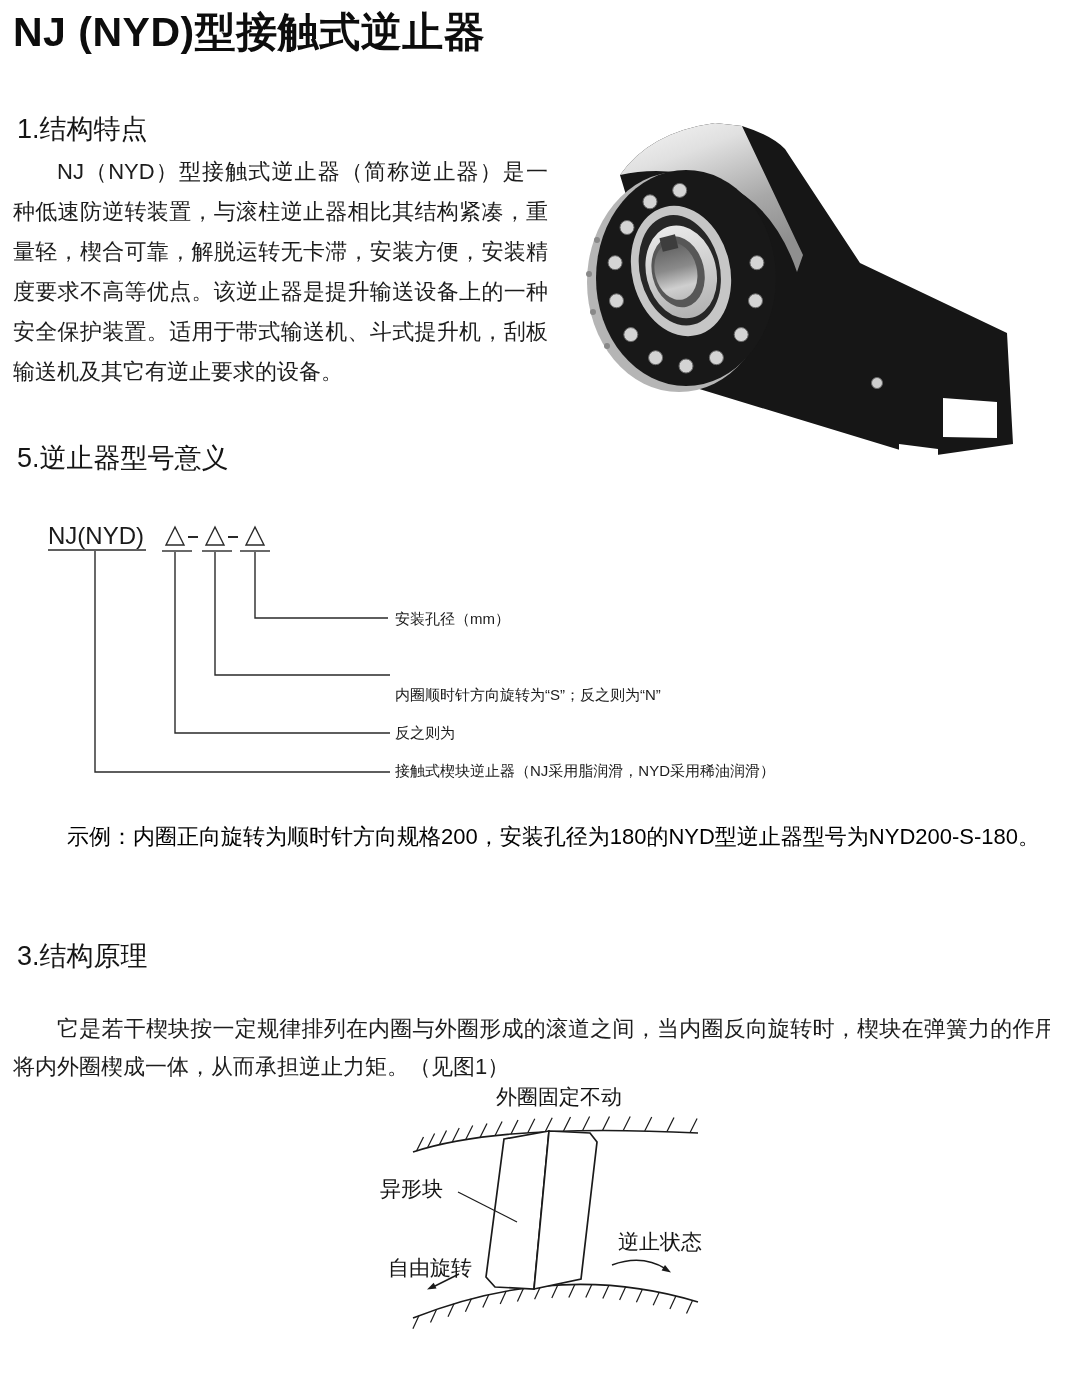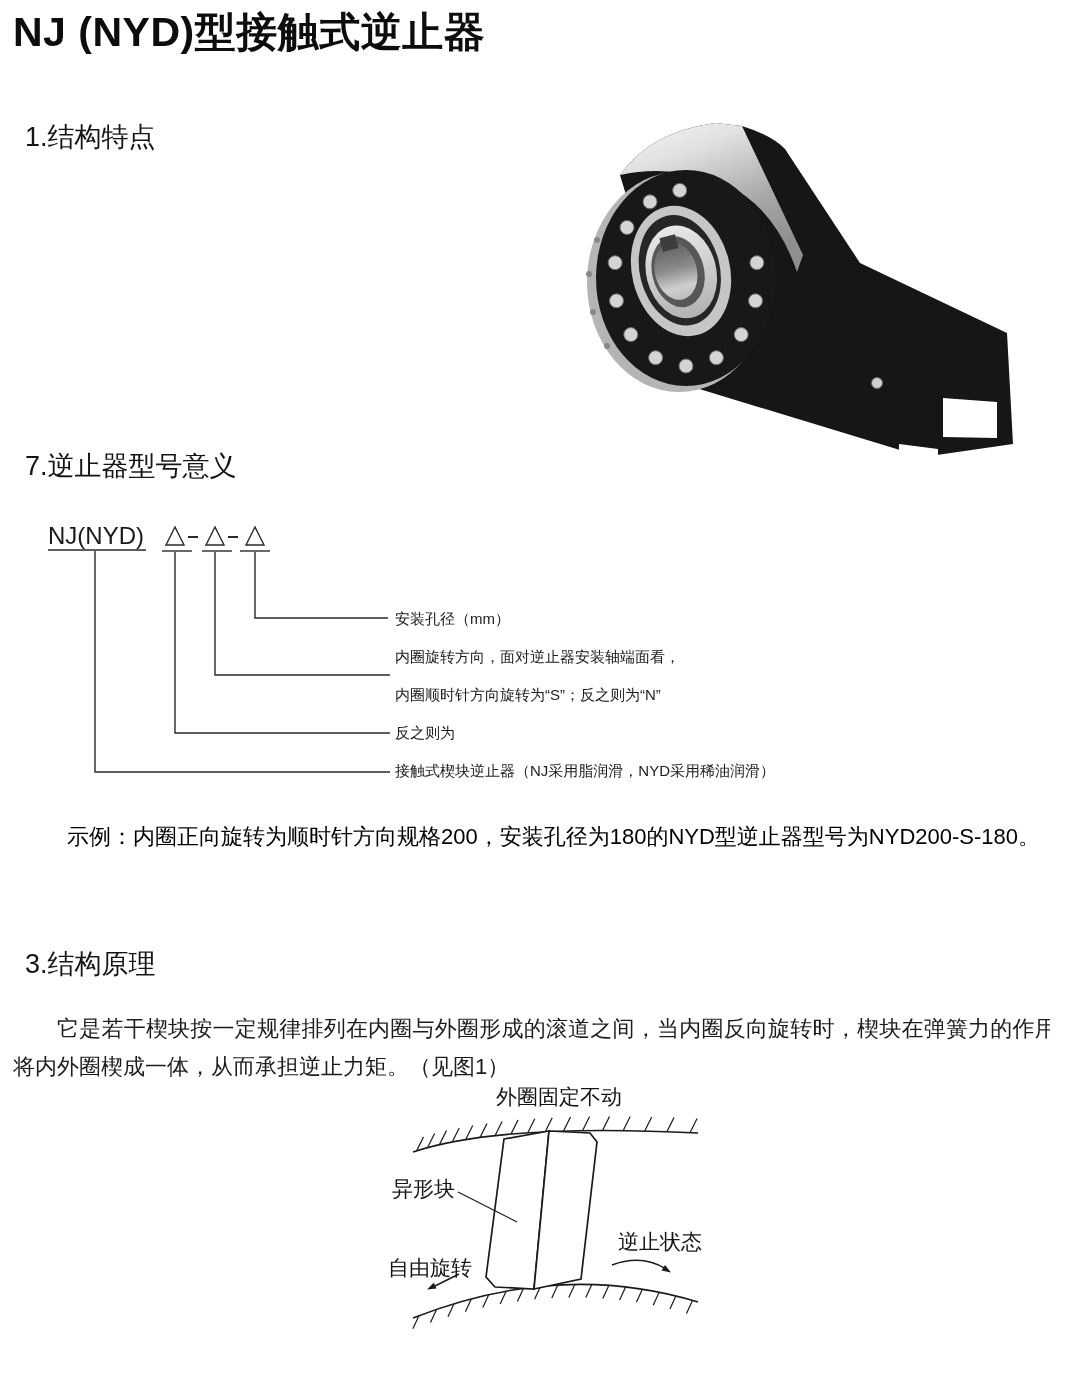--- a/index.html
+++ b/index.html
@@ -7,21 +7,21 @@
     position:relative;width:1050px;height:1383px;background:#fff;
     font-family:"Liberation Sans","DejaVu Sans",sans-serif;color:#1a1a1a;
     overflow:hidden;
   }
   .abs{position:absolute;}
   .doc-title{
     position:absolute;left:13px;top:5px;margin:0;
     font-size:41px;font-weight:bold;letter-spacing:0.5px;color:#0d0d0d;
   }
   .sec-h{
-    position:absolute;left:13px;margin:12px;
+    position:absolute;left:13px;margin:4px;
     font-size:27px;font-weight:500;color:#151515;
   }
   .body-text{
     position:absolute;margin:0;font-size:22px;line-height:40px;
     text-align:justify;text-indent:2em;color:#1c1c1c;
   }
   .example-text{
     position:absolute;margin:10px;font-size:22px;line-height:30px;color:#000000;
   }
   .mlabel{
@@ -41,20 +41,21 @@
   .fig-stroke{stroke:#1a1a1a;stroke-width:1.6;fill:none;}
 </style>
 </head>
 <body>
 
 <div class="page">
 
   <h1 class="doc-title">NJ (NYD)型接触式逆止器</h1>
 
   <h2 class="sec-h" style="top:107px;">1.结构特点</h2>
+  <p class="body-text" style="left:13px;top:152px;width:535px;">NJ（NYD）型接触式逆止器（简称逆止器）是一种低速防逆转装置，与滚柱逆止器相比其结构紧凑，重量轻，楔合可靠，解脱运转无卡滞，安装方便，安装精度要求不高等优点。该逆止器是提升输送设备上的一种安全保护装置。适用于带式输送机、斗式提升机，刮板输送机及其它有逆止要求的设备。</p>
 
   <svg class="abs" style="left:575px;top:122px;" width="495" height="342" viewBox="0 0 495 342">
     <defs>
       <linearGradient id="bandGrad" x1="0" y1="0" x2="0.45" y2="1">
         <stop offset="0" stop-color="#f7f7f7"></stop>
         <stop offset="0.3" stop-color="#e0e0e0"></stop>
         <stop offset="0.7" stop-color="#a8a8a8"></stop>
         <stop offset="1" stop-color="#8f8f8f"></stop>
       </linearGradient>
       <linearGradient id="faceGrad" x1="0" y1="0" x2="0" y2="1">
@@ -103,21 +104,21 @@
         <circle cx="166.2" cy="212.6" r="7"></circle>
       <circle cx="180.5" cy="178.8" r="7"></circle>
         <circle cx="181.9" cy="140.7" r="7"></circle>
     </g>
 
     <polygon points="368,276 422,280 422,316 368,315" fill="#ffffff"></polygon>
     <polygon points="324,322 363,327 363,336 324,336" fill="#ffffff"></polygon>
     <circle cx="302" cy="261" r="5.5" fill="#cfcfcf" stroke="#666" stroke-width="1"></circle>
   </svg>
 
-  <h2 class="sec-h" style="top:436px;">7.逆止器型号意义</h2>
+  <h2 class="sec-h" style="top:436px;">5.逆止器型号意义</h2>
 
   <svg class="abs" style="left:40px;top:518px;" width="352" height="262" viewBox="0 0 352 262">
     <text x="8" y="26" font-size="24" fill="#1a1a1a">NJ(NYD)</text>
     <line class="stroke-line" x1="8" y1="32" x2="106" y2="32"></line>
 
     <g class="stroke-line">
       <polygon points="135,9 126,27 144,27" fill="none"></polygon>
       <polygon points="175,9 166,27 184,27" fill="none"></polygon>
       <polygon points="215,9 206,27 224,27" fill="none"></polygon>
       <line x1="148" y1="19" x2="158" y2="19" style="stroke-width:2"></line>
@@ -129,21 +130,20 @@
 
     <g class="stroke-line">
       <path d="M 215 34 V 100 H 348"></path>
       <path d="M 175 34 V 157 H 350"></path>
       <path d="M 135 34 V 215 H 350"></path>
       <path d="M 55 33 V 254 H 350"></path>
     </g>
   </svg>
 
   <div class="mlabel" style="top:607px;">安装孔径（mm）</div>
-  <div class="mlabel" style="top:645px;">内圈旋转方向，面对逆止器安装轴端面看，</div>
   <div class="mlabel" style="top:683px;">内圈顺时针方向旋转为“S”；反之则为“N”</div>
   <div class="mlabel" style="top:721px;">反之则为</div>
   <div class="mlabel" style="top:759px;">接触式楔块逆止器（NJ采用脂润滑，NYD采用稀油润滑）</div>
 
   <p class="example-text" style="left:57px;top:812px;width:1010px;">示例：内圈正向旋转为顺时针方向规格200，安装孔径为180的NYD型逆止器型号为NYD200-S-180。</p>
 
   <h2 class="sec-h" style="top:934px;">3.结构原理</h2>
   <p class="body-text" style="left:13px;top:974px;width:1066px;line-height:38px;margin-top:36px;">它是若干楔块按一定规律排列在内圈与外圈形成的滚道之间，当内圈反向旋转时，楔块在弹簧力的作用下将内外圈楔成一体，从而承担逆止力矩。（见图1）</p>
 
   <div class="figure-wrap">
@@ -202,18 +202,18 @@
         <line x1="109" y1="199" x2="83" y2="212" stroke="#1a1a1a" stroke-width="1.5"></line>
         <polygon points="77,214.5 83.7,207.7 86.5,213.5" fill="#1a1a1a"></polygon>
       </g>
 
       <g>
         <path d="M 262 190 Q 292 179 316 194" stroke="#1a1a1a" stroke-width="1.5" fill="none"></path>
         <polygon points="321,197.5 311.6,195.4 315,190" fill="#1a1a1a"></polygon>
       </g>
     </svg>
     <div class="flabel" style="left:146px;top:11px;">外圈固定不动</div>
-    <div class="flabel" style="left:42px;top:103px;">异形块</div>
+    <div class="flabel" style="left:30px;top:103px;">异形块</div>
     <div class="flabel" style="left:38px;top:182px;">自由旋转</div>
     <div class="flabel" style="left:268px;top:156px;">逆止状态</div>
   </div>
 
 </div>
 
 </body></html>

